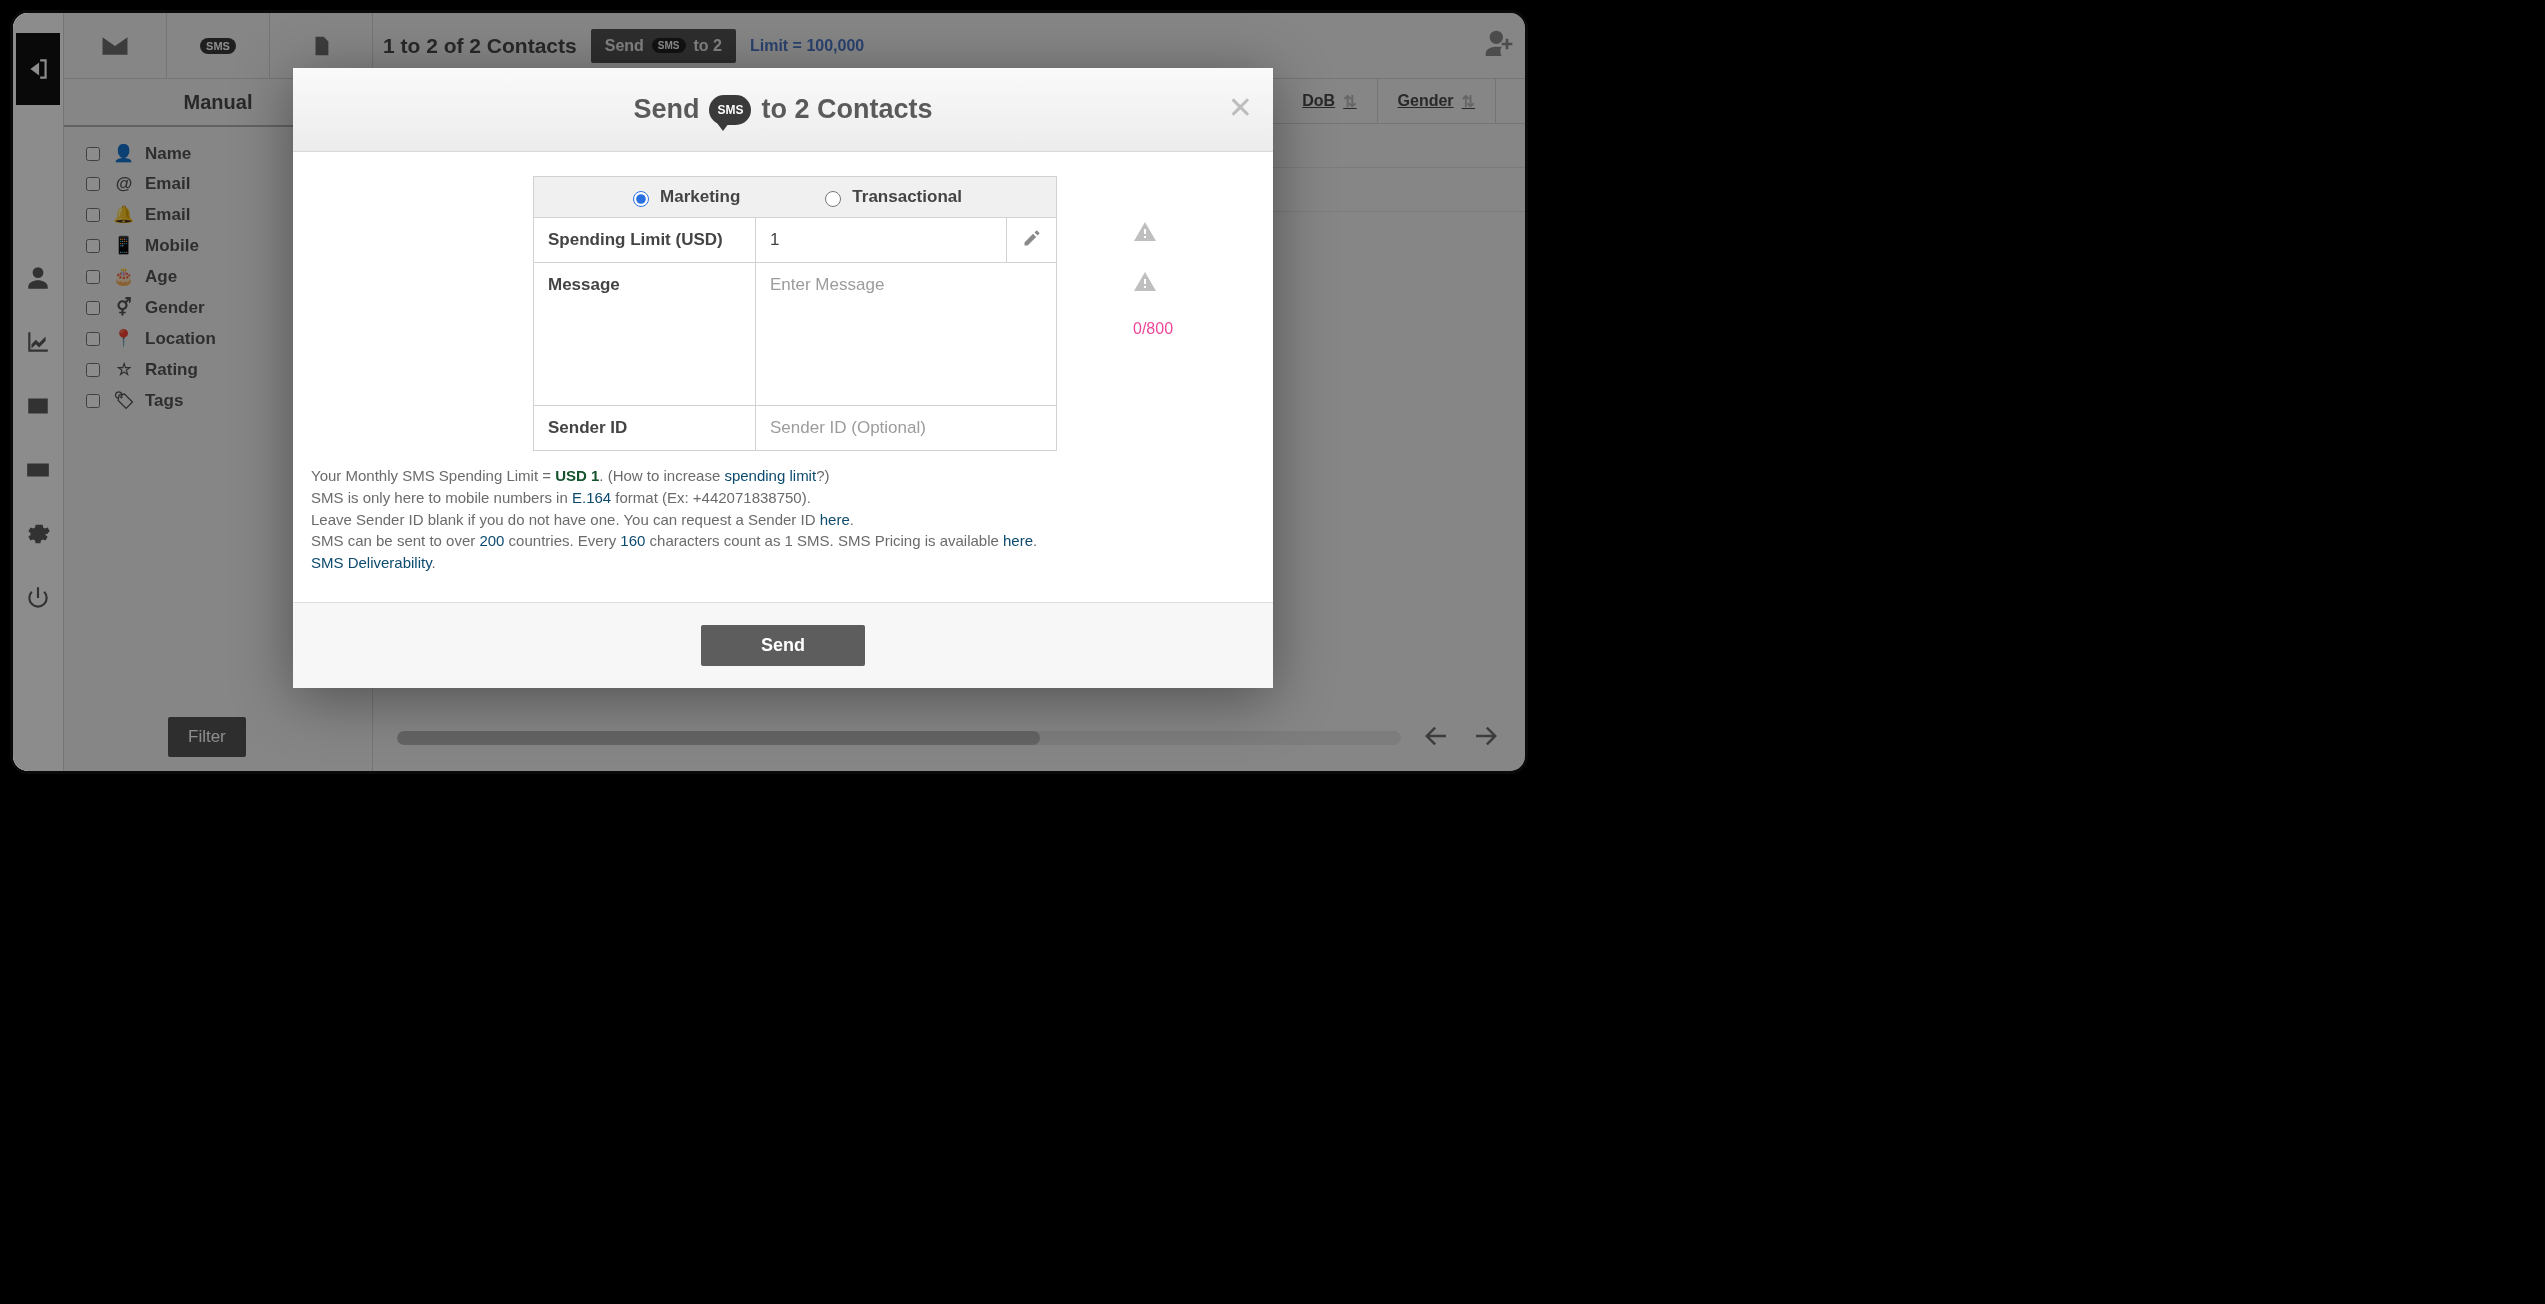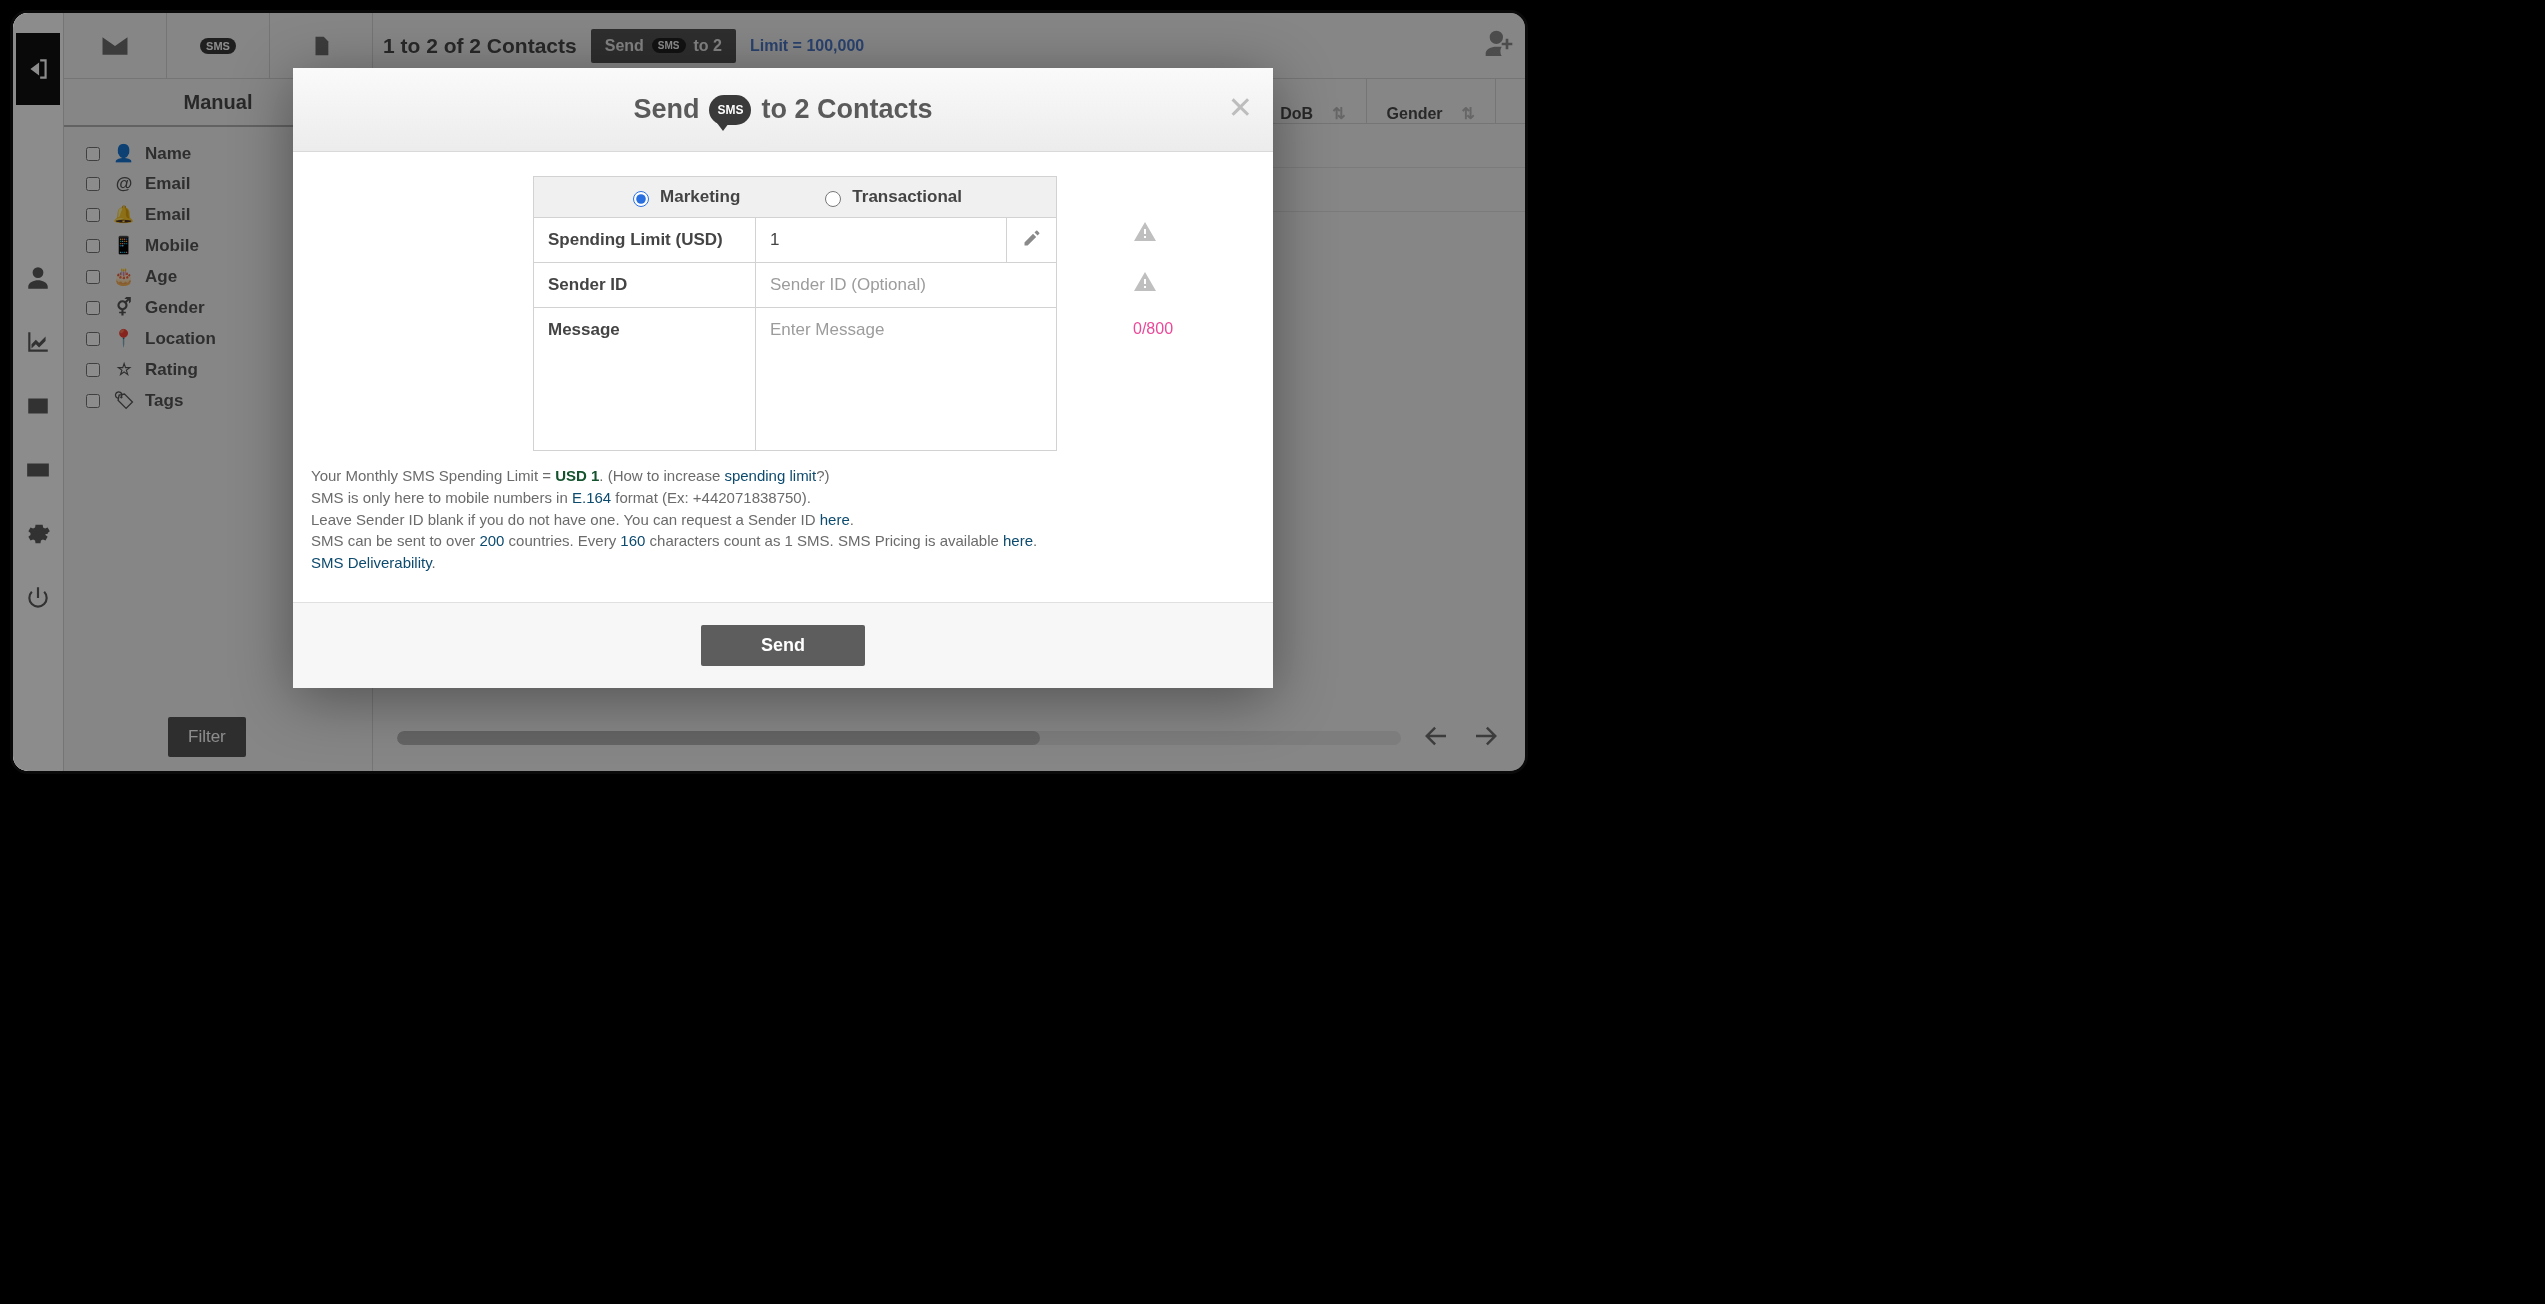--- a/index.html
+++ b/index.html
@@ -82,21 +82,21 @@
   .counts { font-weight:800;font-size:21px;color:#4a4a4a;}
   .send-chip {
     background:#555;color:#eee;display:flex;align-items:center;gap:8px;padding:8px 14px;font-weight:700;border-radius:2px;
   }
   .sms-bubble {
     background:#222;color:#fff;border-radius:12px;padding:2px 6px;font-size:10px;font-weight:800;position:relative;
   }
   .limit { color:#4d78c8;font-weight:700;font-size:16px;}
   .adduser-icon { margin-left:auto;color:#777; }
   .col-head-row { display:flex; border-top:1px solid #d6d6d6;border-bottom:1px solid #d6d6d6;height:46px;}
-  .col-head-row .ch { padding:0 20px; display:flex;align-items:flex-end;font-weight:700;color:#4a4a4a;gap:19px;}
+  .col-head-row .ch { padding:0 20px; display:flex;align-items:center;font-weight:700;color:#4a4a4a;gap:8px;text-decoration:underline;}
   .grid-rows .gr { height:44px;border-bottom:1px solid #e0e0e0; }
   .main-bottom {
     margin-top:auto;padding:16px 24px;display:flex;align-items:center;gap:20px;
   }
   .hscroll {
     flex:1;height:14px;background:#e3e3e3;border-radius:8px;position:relative;overflow:hidden;
   }
   .hscroll .thumb { position:absolute;left:0;top:0;height:100%;width:64%;background:#b7b7b7;border-radius:8px;}
   .nav-arr { color:#6e6e6e; }
   
@@ -338,26 +338,26 @@
           <tr>
             <td class="lbl-cell">Spending Limit (USD)</td>
             <td class="val-cell"><input type="text" value="1" style=""></td>
             <td class="edit-td"><span style="color:#8a8a8a">
               <svg viewBox="0 0 24 24" width="20" height="20" fill="currentColor">
                       <path d="M3 17.25V21h3.75L17 10.75l-3.75-3.75L3 17.25zM20.7 7a1 1 0 0 0 0-1.4l-2.3-2.3a1 1 0 0 0-1.4 0L15 5.3 18.7 9 20.7 7z"></path>
                     </svg>
             </span></td>
           </tr>
           <tr>
+            <td class="lbl-cell">Message</td>
+            <td class="val-cell" colspan="2"><textarea placeholder="Enter Message" style=""></textarea></td>
+          </tr>
+          <tr>
             <td class="lbl-cell">Sender ID</td>
             <td class="val-cell" colspan="2"><input type="text" placeholder="Sender ID (Optional)" style=""></td>
-          </tr>
-          <tr>
-            <td class="lbl-cell">Message</td>
-            <td class="val-cell" colspan="2"><textarea placeholder="Enter Message" style=""></textarea></td>
           </tr>
         </tbody>
           </table>
         <div class="side-hints">
           <span class="warn-ico"><svg viewBox="0 0 24 24" width="24" height="24" fill="currentColor">
                 <path d="M1 21h22L12 2 1 21zm12-3h-2v-2h2v2zm0-4h-2V9h2v5z"></path>
               </svg></span>
           <span class="warn-ico"><svg viewBox="0 0 24 24" width="24" height="24" fill="currentColor">
                 <path d="M1 21h22L12 2 1 21zm12-3h-2v-2h2v2zm0-4h-2V9h2v5z"></path>
               </svg></span>

